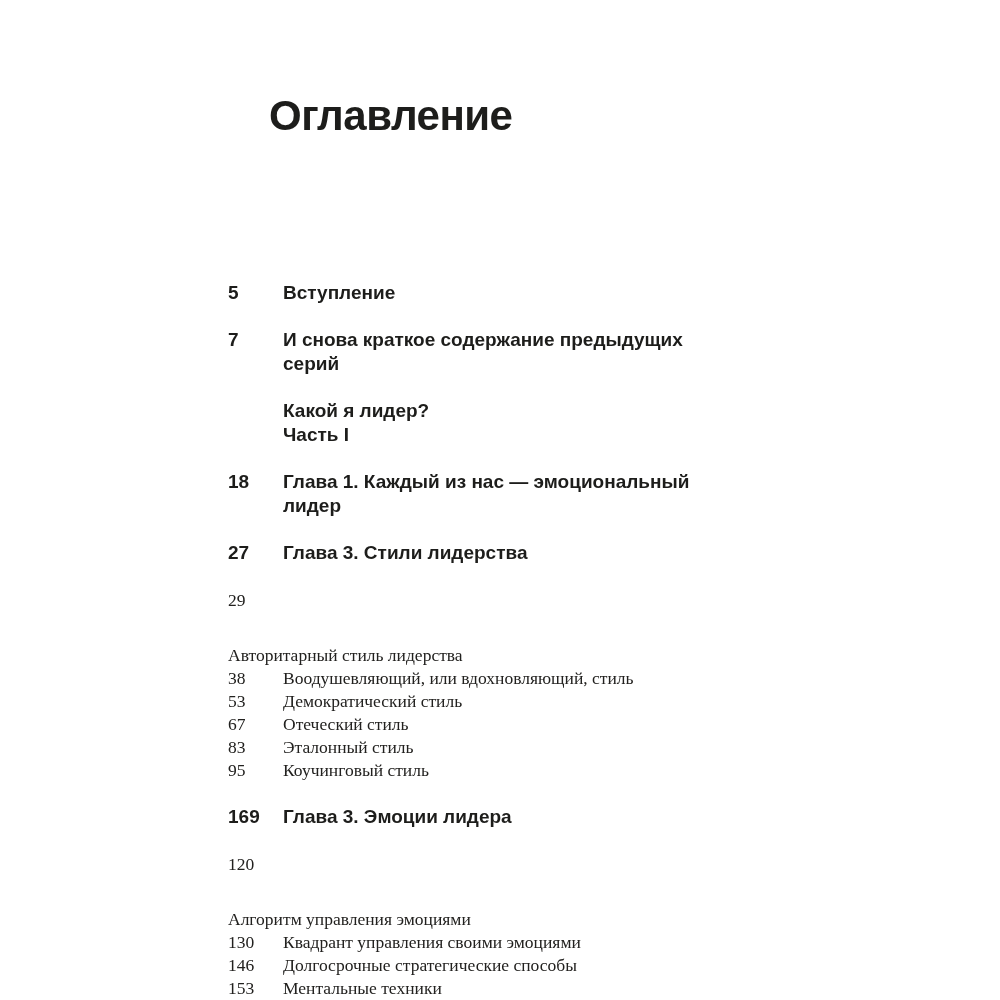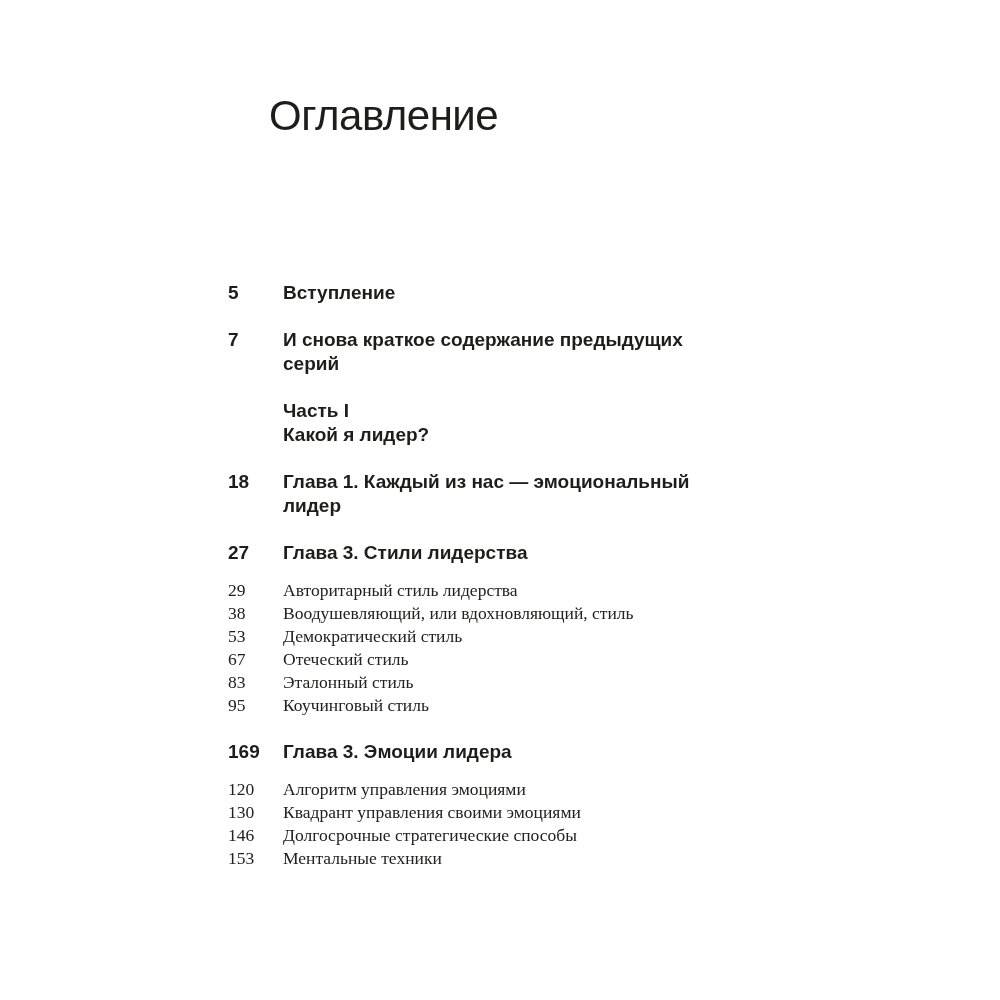--- a/index.html
+++ b/index.html
@@ -16,21 +16,21 @@
     color: #1d1d1b;
     overflow: hidden;
   }
   .page-title {
     position: absolute;
     left: 269px;
     top: 92px;
     margin: 0;
     font-family: "Liberation Sans", sans-serif;
     font-size: 42px;
-    font-weight: 400;
+    font-weight: 700;
     letter-spacing: -0.5px;
     color: #1d1d1b;
   }
   .toc {
     position: absolute;
     left: 228px;
     top: 281px;
     width: 530px;
   }
   .toc-row {
@@ -58,43 +58,44 @@
     font-size: 17.5px;
     font-weight: 400;
     line-height: 23px;
     color: #22211f;
   }
   .toc-row.chapter:not(:first-child),
   .toc-row.part {
     margin-top: 23px;
   }
   .toc-row.chapter + .toc-row.sub {
-    margin-top: 14px;
+    margin-top: 24px;
+    flex-direction: column;
   }
 </style>
 </head>
 <body>
 
 <div class="page">
   <h1 class="page-title">Оглавление</h1>
 
   <div class="toc">
       <div class="toc-row chapter">
         <span class="num">5</span>
         <span class="title">Вступление</span>
       </div>
       <div class="toc-row chapter">
         <span class="num">7</span>
         <span class="title">И снова краткое содержание предыдущих серий</span>
       </div>
       <div class="toc-row part">
         <span class="num"></span>
         <span class="title">
+          <div>Какой я лидер?</div>
           <div>Часть I</div>
-          <div>Какой я лидер?</div>
         </span>
       </div>
       <div class="toc-row chapter">
         <span class="num">18</span>
         <span class="title">Глава 1. Каждый из нас — эмоциональный лидер</span>
       </div>
       <div class="toc-row chapter">
         <span class="num">27</span>
         <span class="title">Глава 3. Стили лидерства</span>
       </div>

